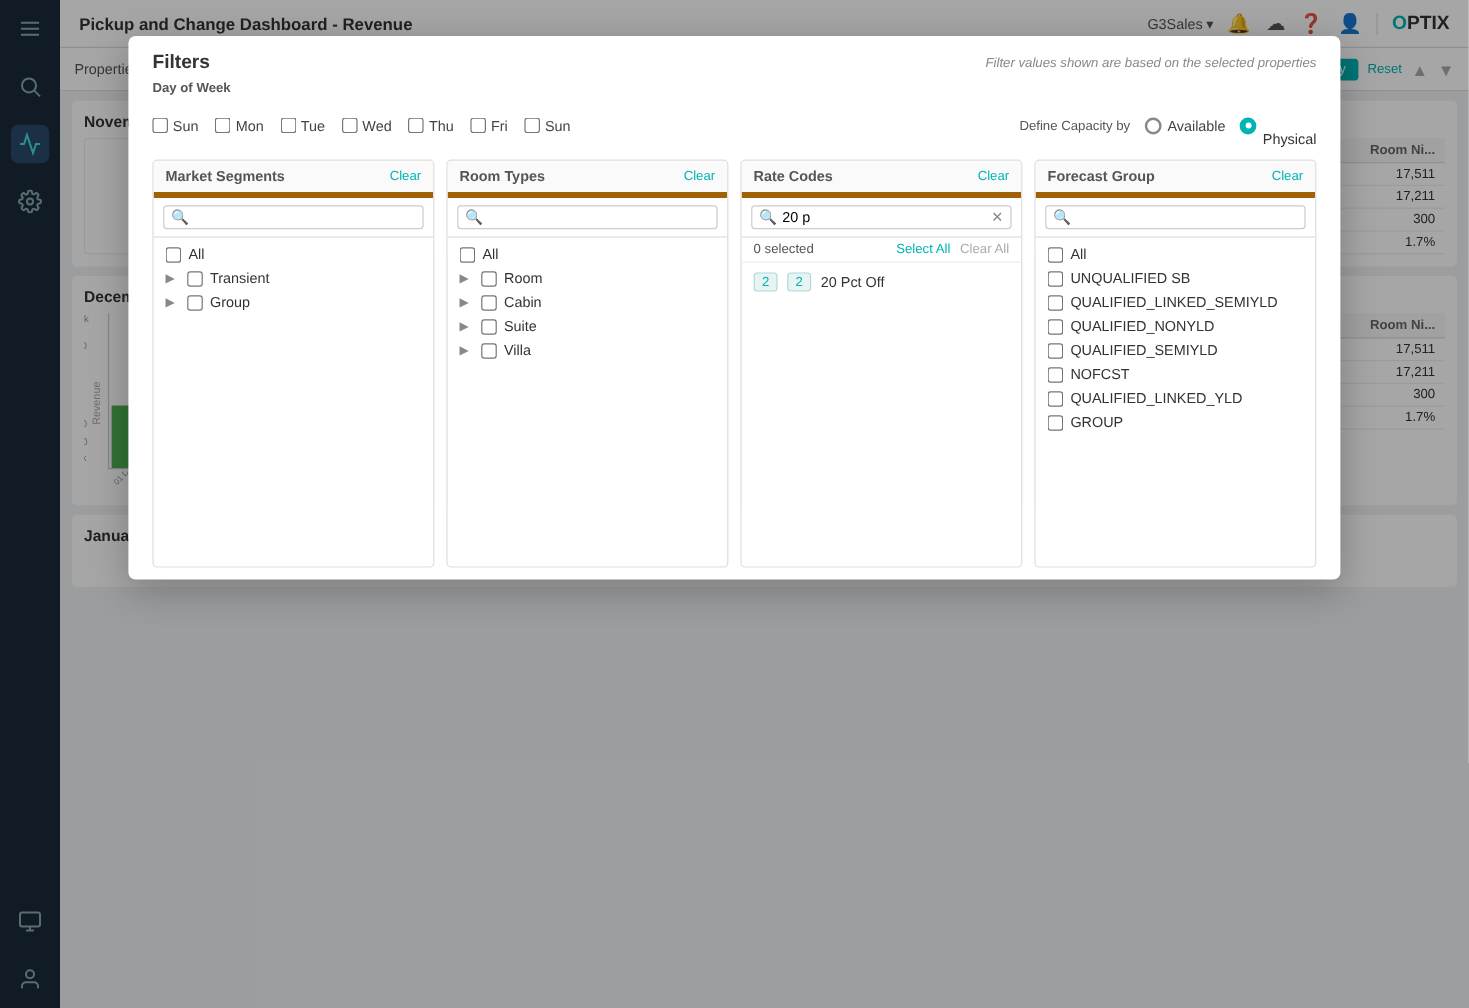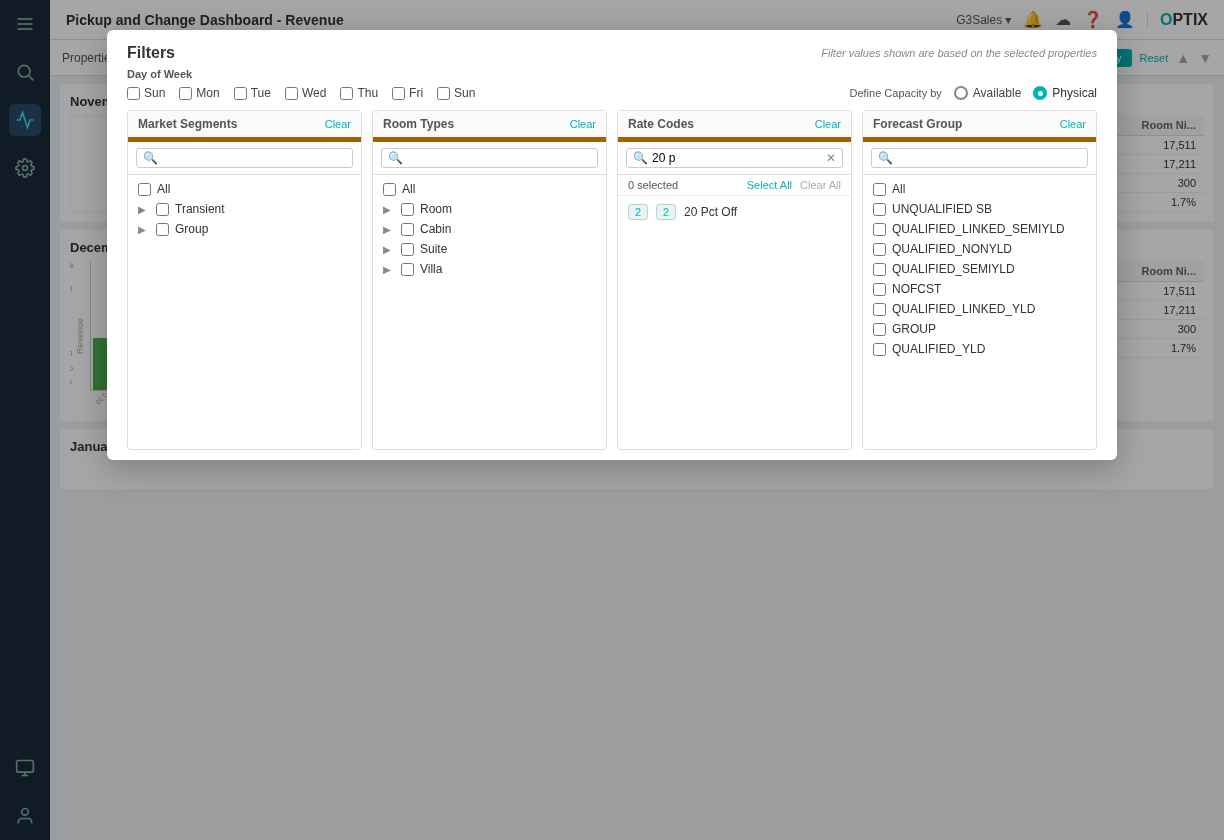--- a/index.html
+++ b/index.html
@@ -370,21 +370,21 @@
           </div>
 
         <div style="margin-left:auto; display:flex; align-items:center; gap:12px;">
           <span style="font-size:11px; color:#555; font-weight:400;">Define Capacity by</span>
           <div class="radio-item">
             <div class="radio-dot"></div>
             <span>Available</span>
           </div>
           <div class="radio-item">
             <div class="radio-dot selected"></div>
-            <span style="color:#333; font-weight:500;">Physical</span>
+            <span style="color:#333; font-weight:500;margin-top:23px;">Physical</span>
           </div>
         </div>
       </div>
     </div>
 
     <div class="panels-row">
 
       <div class="panel">
         <div class="panel-header">
           <span class="panel-title">Market Segments</span>
@@ -518,23 +518,19 @@
             <span class="list-item-label">NOFCST</span>
           </div>
           <div class="list-item-row">
             <input type="checkbox" style="">
             <span class="list-item-label">QUALIFIED_LINKED_YLD</span>
           </div>
           <div class="list-item-row">
             <input type="checkbox" style="">
             <span class="list-item-label">GROUP</span>
           </div>
-          <div class="list-item-row">
-            <input type="checkbox" style="">
-            <span class="list-item-label">QUALIFIED_YLD</span>
-          </div>
         </div>
       </div>
 
     </div>
 
   </div>
 </div>
 
 </body></html>

